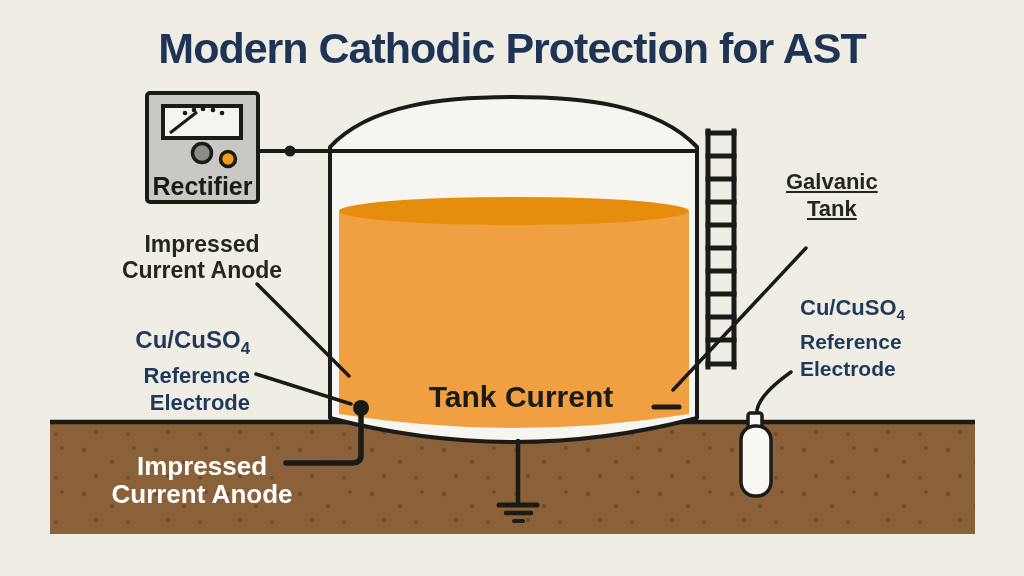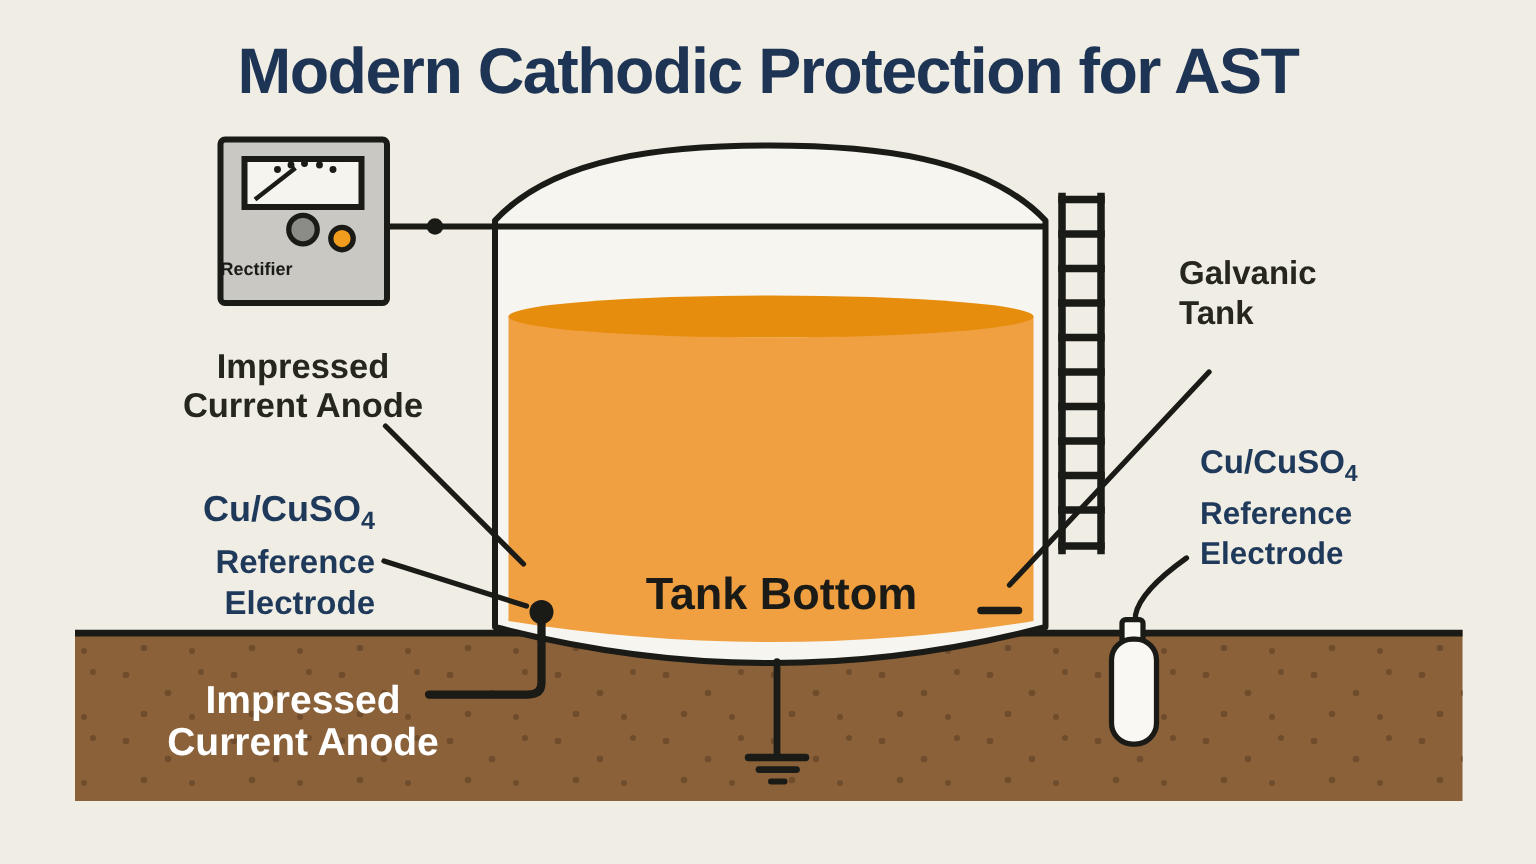--- a/index.html
+++ b/index.html
@@ -10,43 +10,43 @@
     position:relative;overflow:hidden;
   }
   #stage{position:absolute;left:0;top:0;width:1024px;height:576px;}
   svg{position:absolute;left:0;top:0;}
   .lbl{position:absolute;font-weight:700;white-space:nowrap;}
   #title{
     left:0;top:24px;width:1024px;text-align:center;
     font-size:43px;letter-spacing:-1px;color:#1e3454;
   }
   #rectifier-label{
-    left:147px;top:172px;width:111px;text-align:left;
-    font-size:12px;color:#1a1a17;
+    left:147px;top:172px;width:111px;text-align:center;
+    font-size:25px;color:#1a1a17;
   }
   #impressed-top{
     left:52px;top:231px;width:300px;text-align:center;
     font-size:23px;line-height:26px;color:#26261f;
   }
   #ref-left{
     right:774px;top:326px;text-align:right;
     font-size:22px;line-height:27px;color:#1f395a;
   }
   #ref-left .formula{font-size:24px;}
   #impressed-bottom{
     left:52px;top:452px;width:300px;text-align:center;
     font-size:26px;line-height:28px;color:#ffffff;
   }
   #tank-bottom-label{
     left:421px;top:380px;width:200px;text-align:center;
     font-size:30px;color:#1a1a17;
   }
   #galvanic{
-    left:786px;top:168px;text-align:left;
-    font-size:22px;line-height:27px;color:#26261f;
+    left:786px;top:168px;text-align:center;
+    font-size:22px;line-height:27px;color:#26261f;text-decoration:underline;
   }
   #ref-right{
     left:800px;top:294px;text-align:left;
     font-size:21px;line-height:27px;color:#1f395a;
   }
   #ref-right .formula{font-size:22px;}
   sub.f{font-size:70%;vertical-align:-0.35em;font-weight:700;}
 </style>
 </head>
 <body>
@@ -156,21 +156,21 @@
     <div class="formula"><span>Cu/CuSO</span><sub class="f">4</sub></div>
     <div>Reference</div>
     <div>Electrode</div>
   </div>
 
   <div id="impressed-bottom" class="lbl">
     <div>Impressed</div>
     <div>Current Anode</div>
   </div>
 
-  <div id="tank-bottom-label" class="lbl">Tank Bottom</div>
+  <div id="tank-bottom-label" class="lbl">Tank Current</div>
 
   <div id="galvanic" class="lbl">
     <div>Galvanic</div>
     <div>Tank</div>
   </div>
 
   <div id="ref-right" class="lbl">
     <div class="formula"><span>Cu/CuSO</span><sub class="f">4</sub></div>
     <div>Reference</div>
     <div>Electrode</div>

